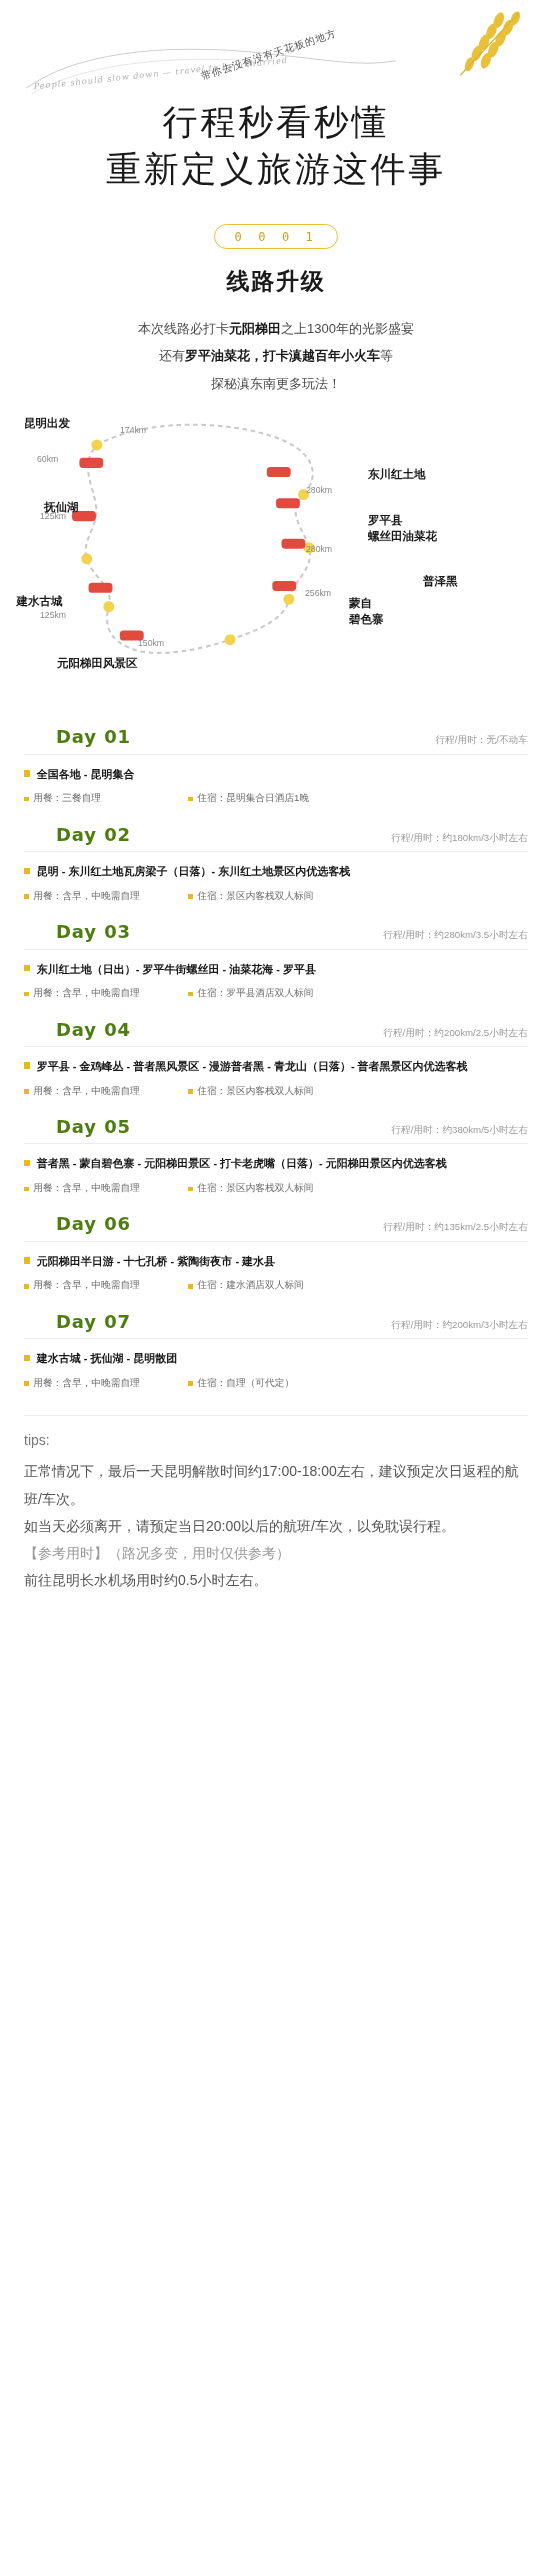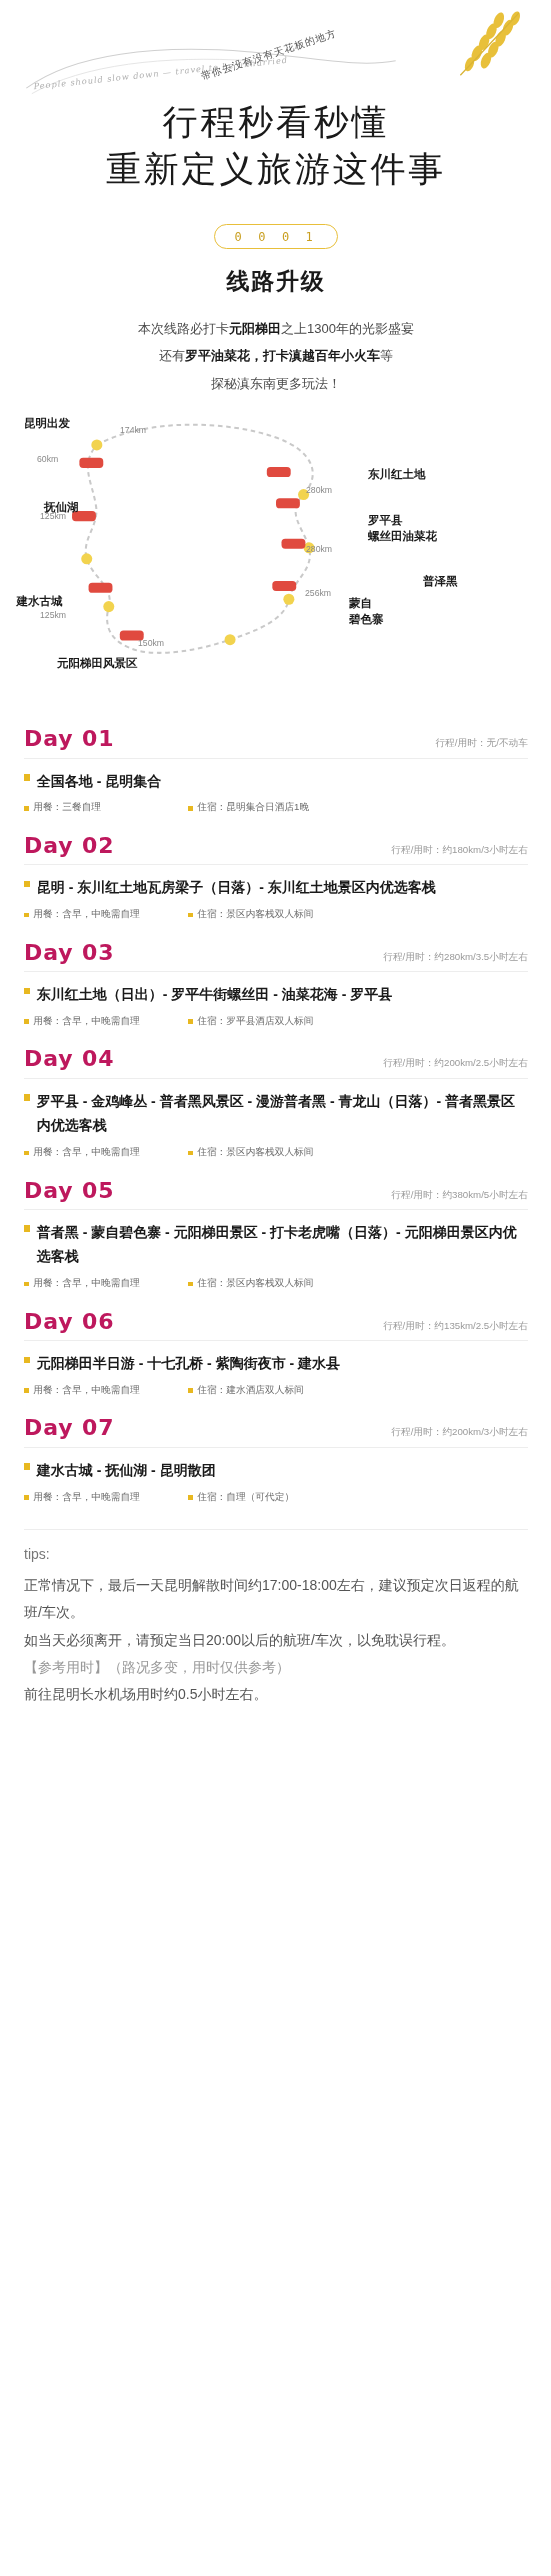--- a/index.html
+++ b/index.html
@@ -114,29 +114,30 @@
   .day-head {
     display: flex;
     align-items: baseline;
     justify-content: space-between;
     border-bottom: 0.9px solid #ededed;
     padding-bottom: 6.4px;
   }
   .day-label {
     font-family: "DejaVu Sans", sans-serif;
     font-weight: bold;
-    font-size: 22px;
-    color: #be185d;
+    font-size: 18px;
+    color: #4d7c0f;
     letter-spacing: 0.9px;
+    margin-left: 32px;
   }
   .day-meta { font-size: 9.7px; color: #9a9a9a; }
   .day-route {
     display: flex;
     margin-top: 10px;
-    font-size: 14px;
+    font-size: 11px;
     line-height: 1.75;
     color: #1a1a1a;
     font-weight: bold;
   }
   .sq {
     width: 6.4px; height: 6.4px;
     background: #e8b820;
     margin: 5.5px 6.4px 0 0;
     flex: 0 0 auto;
   }

